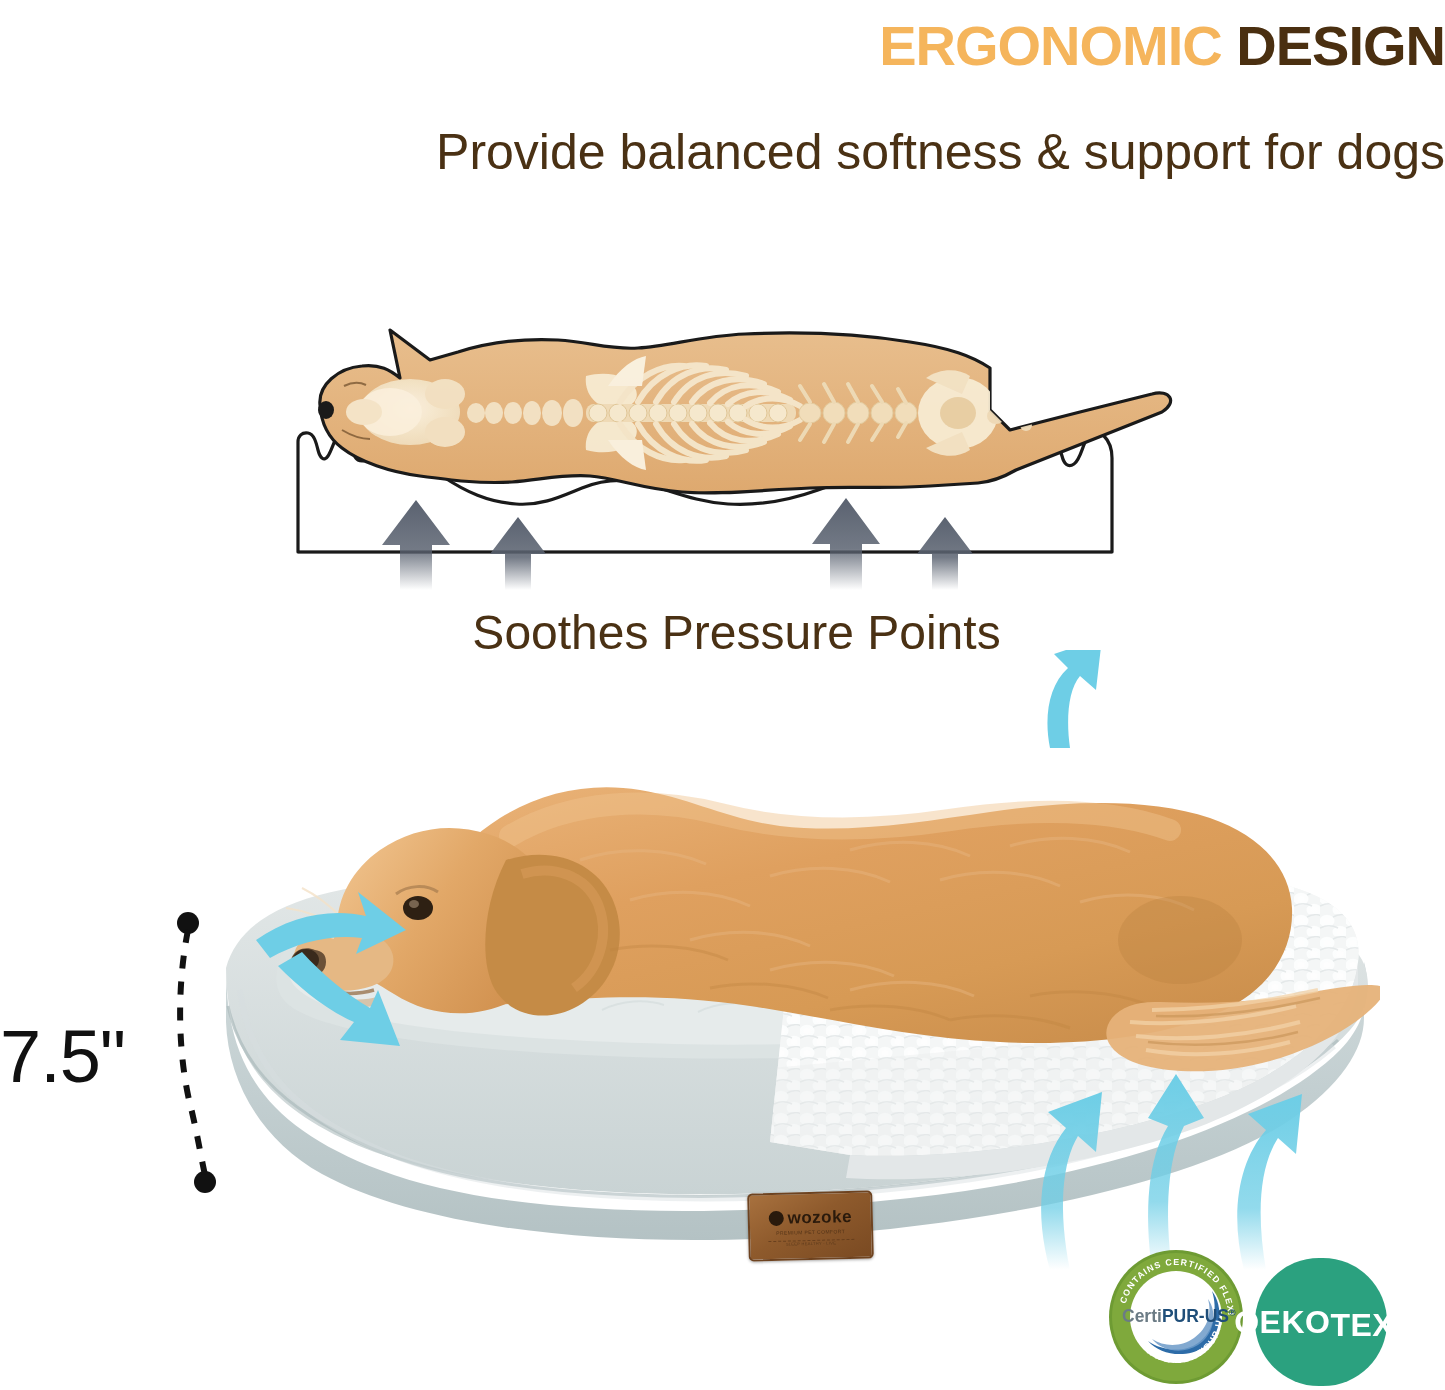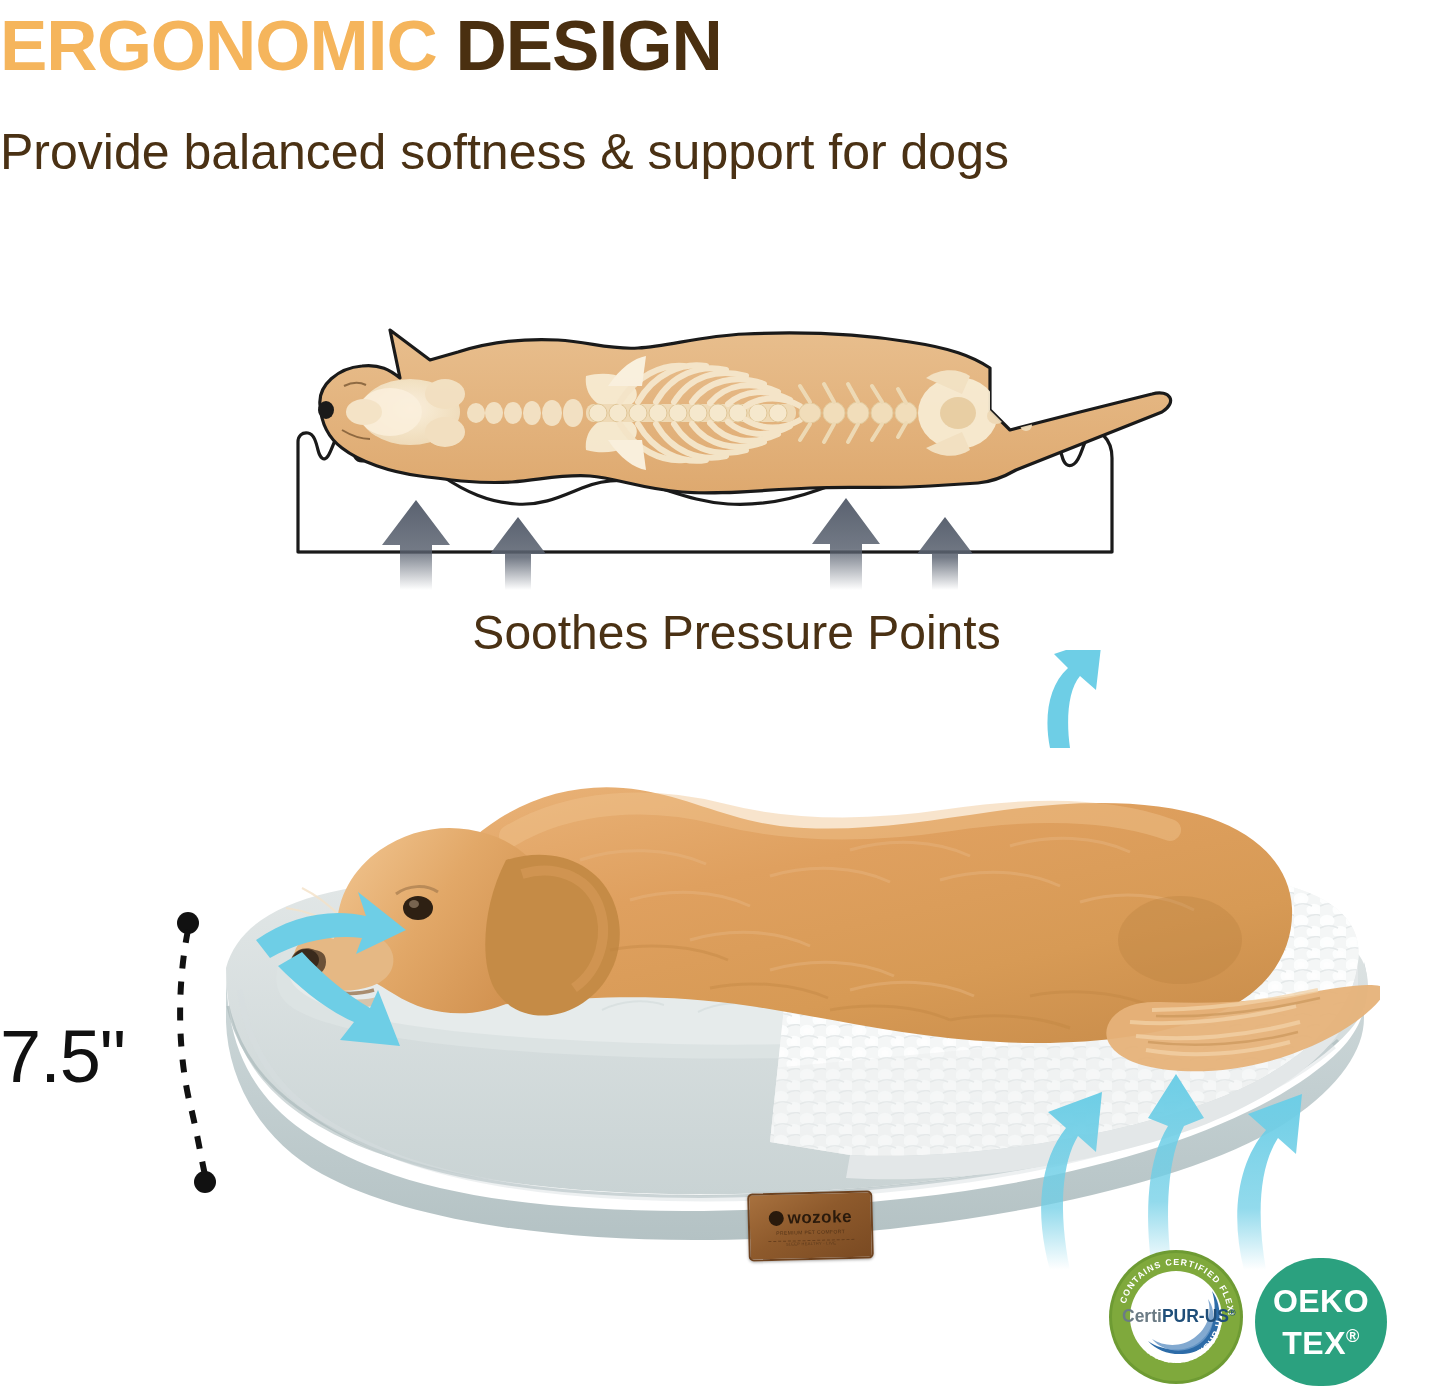--- a/index.html
+++ b/index.html
@@ -6,31 +6,31 @@
   html,body { background:#ffffff; }
   body {
     width:1445px; height:1390px;
     font-family:"Liberation Sans", sans-serif;
     position:relative; overflow:hidden;
   }
 
   
   .headline {
     position:absolute; top:2px; left:0; width:100%;
-    text-align:left;
-    font-size:71px; font-weight:bold; letter-spacing:-1px;
+    text-align:right;
+    font-size:56px; font-weight:bold; letter-spacing:-1px;
     line-height:88px;
     white-space:nowrap;
   }
   .headline .hl-a { color:#F5B55C; }
   .headline .hl-b { color:#4A2F10; }
 
   .subhead {
     position:absolute; top:122px; left:0; width:100%;
-    text-align:left;
+    text-align:right;
     font-size:50px; font-weight:400; color:#4A3114;
     line-height:60px; white-space:nowrap;
   }
 
   
   .diagram {
     position:absolute; left:290px; top:290px;
     width:930px; height:300px;
   }
   .diagram svg { display:block; width:100%; height:100%; }
@@ -102,21 +102,21 @@
     position:absolute; left:0; top:6px;
     width:136px; height:136px;
   }
   .badge-certipur svg { display:block; width:100%; height:100%; }
 
   .badge-oeko {
     position:absolute; left:1255px; top:1258px;
     width:132px; height:128px;
     background:#2BA17F;
     border-radius:64px 64px 64px 64px;
-    display:flex; flex-direction:column;
+    display:flex; flex-direction:row;
     align-items:center; justify-content:center;
   }
   .badge-oeko .ot-line {
     color:#ffffff; font-weight:bold; font-size:32px;
     line-height:35px; letter-spacing:.5px;
   }
   .badge-oeko .ot-reg { font-size:18px; vertical-align:super; }
 </style>
 </head>
 <body>

